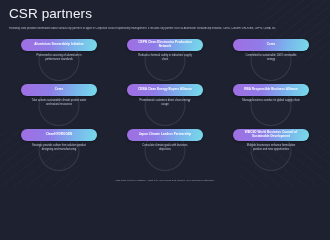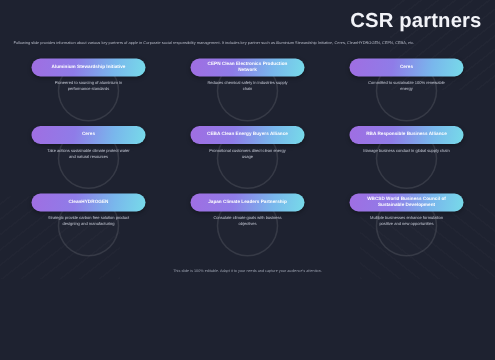--- a/index.html
+++ b/index.html
@@ -24,25 +24,24 @@
   }
   .corner-tex.br { bottom:0; right:0; width:90px; height:50px;
     background:
       repeating-linear-gradient(38deg, rgba(255,255,255,.03) 0 1px, transparent 1px 8px);
   }
 
   .slide { position:relative; width:330px; height:186px; padding:7px 9px 0 9px; }
 
   .page-title {
     font-size:13.5px;
-    font-weight:700;
+    font-weight:400;
     letter-spacing:.1px;
     color:#f2f3f8;
     line-height:1.1;
-    text-align:right;
   }
   .subtitle {
     margin-top:5px;
     font-size:2.6px;
     line-height:1.35;
     color:#b9bdca;
     letter-spacing:.01px;
     white-space:nowrap;
     overflow:hidden;
   }

